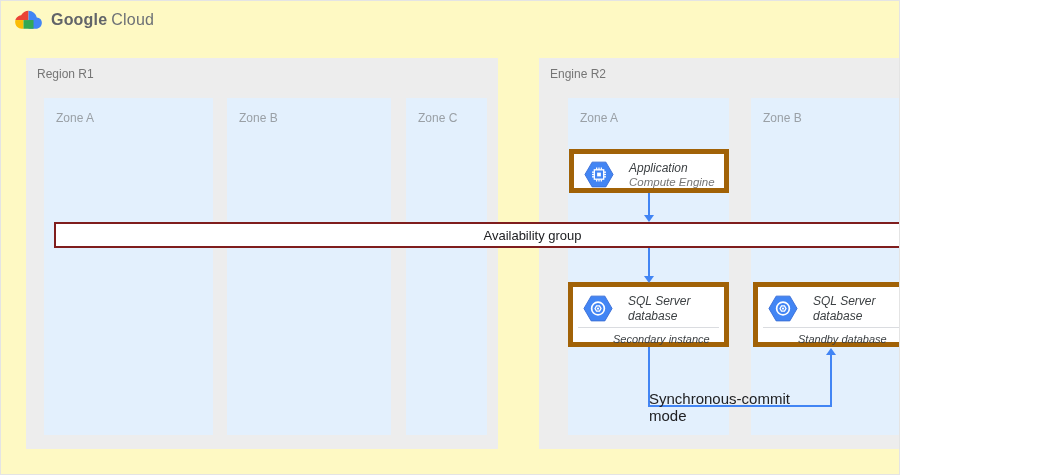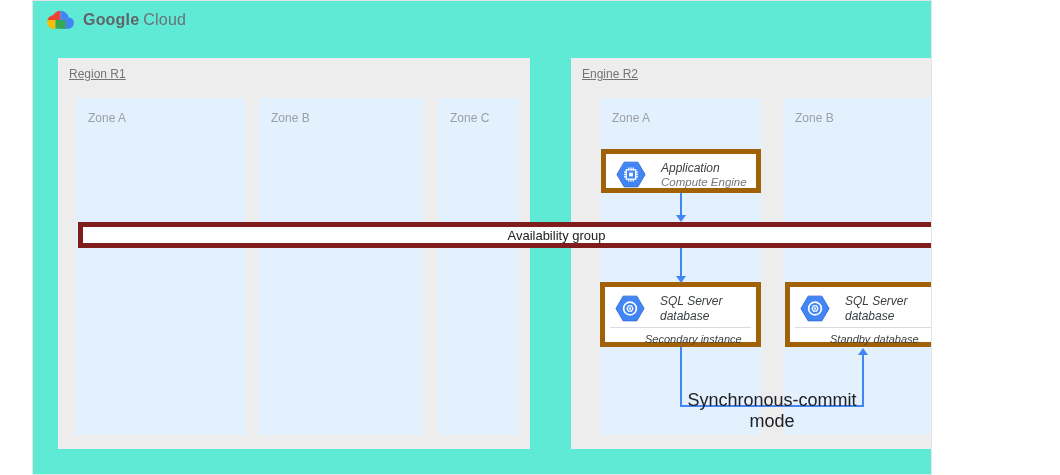--- a/index.html
+++ b/index.html
@@ -1,64 +1,64 @@
 <!DOCTYPE html>
 <html><head>
 <meta charset="utf-8">
 <style>
   html,body{margin:0;padding:0;background:#fff;}
   .stage{
     position:relative;width:900px;height:475px;
-    background:#5eead4;border:1px solid #e4e4e4;box-sizing:border-box;
-    font-family:"Liberation Sans",sans-serif;overflow:hidden;margin-left:32px;
+    background:#fef9c3;border:1px solid #e4e4e4;box-sizing:border-box;
+    font-family:"Liberation Sans",sans-serif;overflow:hidden;
   }
   
   .logo{position:absolute;left:14px;top:9px;display:flex;align-items:center;}
   .logo svg{display:block;}
   .brand{margin-left:9px;font-size:16px;color:#5f6368;letter-spacing:.2px;}
   .brand .g{font-weight:700;color:#616469;margin-right:4px;}
   .brand .c{font-weight:400;color:#6d7176;}
   
   .region{position:absolute;top:57px;height:391px;background:#ededed;}
   .region.r1{left:25px;width:472px;}
   .region.r2{left:538px;width:481px;}
-  .region-label{position:absolute;left:11px;top:9px;font-size:12px;color:#757575;text-decoration:underline;}
+  .region-label{position:absolute;left:11px;top:9px;font-size:12px;color:#757575;}
   .zone{position:absolute;top:97px;height:337px;background:#e3f0fd;box-sizing:border-box;
         padding:13px 0 0 12px;font-size:12px;color:#9aa0a6;}
   .z-r1-a{left:43px;width:169px;}
   .z-r1-b{left:226px;width:164px;}
   .z-r1-c{left:405px;width:81px;}
   .z-r2-a{left:567px;width:161px;}
   .z-r2-b{left:750px;width:169px;}
   .z-r2-c{left:928px;width:82px;}
   
   .node{position:absolute;background:#fff;border:5px solid #a16207;box-sizing:border-box;font-style:italic;}
   .node-app{left:568px;top:148px;width:160px;height:44px;}
   .node-sql1{left:567px;top:281px;width:161px;height:65px;}
   .node-sql2{left:752px;top:281px;width:162px;height:65px;}
   .hexicon{position:absolute;left:10px;top:7px;width:30px;height:27px;}
   .node-sql1 .hexicon,.node-sql2 .hexicon{top:8px;}
   .node-title{position:absolute;left:55px;top:7px;font-size:12px;line-height:15px;color:#3c4043;}
   .node-sub{position:absolute;left:55px;top:22px;font-size:11.5px;color:#757575;}
   .node-sep{position:absolute;left:5px;right:5px;top:40px;border-top:1px solid #dadce0;}
   .node-instance{position:absolute;left:40px;top:46px;font-size:11px;color:#3c4043;}
   
-  .avail-bar{position:absolute;left:45px;top:221px;width:957px;height:26px;background:#fff;
-    border:5px solid #7f1d1d;box-sizing:border-box;display:flex;align-items:center;
+  .avail-bar{position:absolute;left:53px;top:221px;width:957px;height:26px;background:#fff;
+    border:2px solid #7f1d1d;box-sizing:border-box;display:flex;align-items:center;
     justify-content:center;font-size:13px;color:#202124;z-index:5;}
   
   .vline,.hline{position:absolute;background:#4285f4;z-index:4;}
   .vline{width:2px;}
   .hline{height:2px;}
   .arr-down{position:absolute;width:0;height:0;border-left:5px solid transparent;
     border-right:5px solid transparent;border-top:7px solid #4285f4;z-index:4;}
   .arr-up{position:absolute;width:0;height:0;border-left:5px solid transparent;
     border-right:5px solid transparent;border-bottom:7px solid #4285f4;z-index:4;}
-  .sync-label{position:absolute;left:648px;top:389px;width:182px;text-align:center;
-    font-size:18px;color:#202124;z-index:4;}
+  .sync-label{position:absolute;left:648px;top:389px;width:182px;
+    font-size:15px;color:#202124;z-index:4;}
 </style>
 </head>
 <body>
 
 <div class="stage">
 
   <div class="logo">
     <svg width="27" height="19" viewBox="0 0 24 17">
       <defs>
           <clipPath id="cloudclip">

